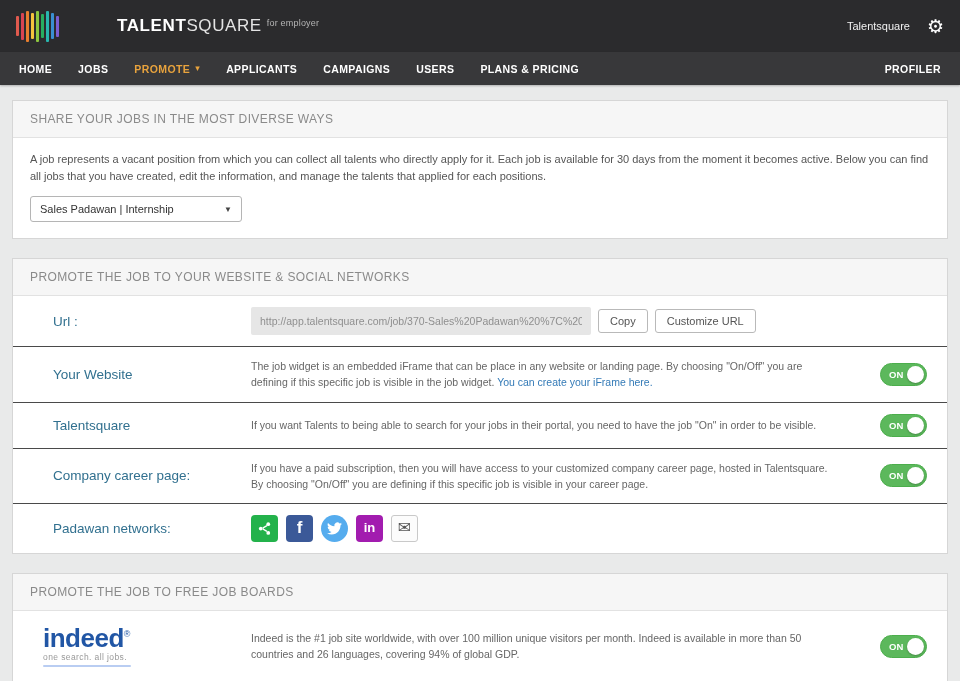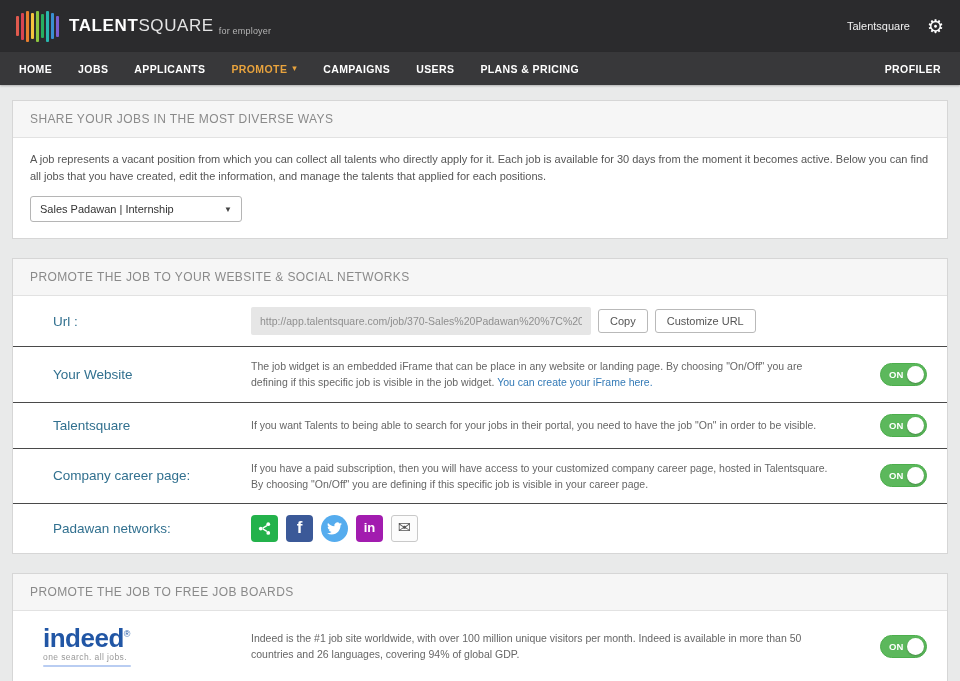--- a/index.html
+++ b/index.html
@@ -13,21 +13,21 @@
   .logo-bars span { width:3px; display:block; border-radius:1px; }
   .logo-bars span:nth-child(1){ height:20px; background:#e05a4e; }
   .logo-bars span:nth-child(2){ height:27px; background:#d94452; }
   .logo-bars span:nth-child(3){ height:31px; background:#e87e2e; }
   .logo-bars span:nth-child(4){ height:26px; background:#f5c23c; }
   .logo-bars span:nth-child(5){ height:31px; background:#8dc63f; }
   .logo-bars span:nth-child(6){ height:24px; background:#27ae60; }
   .logo-bars span:nth-child(7){ height:31px; background:#29b7af; }
   .logo-bars span:nth-child(8){ height:26px; background:#3a8fd1; }
   .logo-bars span:nth-child(9){ height:21px; background:#7b5ed1; }
-  .brand-text { display:flex; align-items:flex-end; color:#fff; font-size:17px; letter-spacing:0.6px; }
+  .brand-text { display:flex; align-items:flex-start; color:#fff; font-size:17px; letter-spacing:0.6px;margin-left:48px; }
   .brand-talent { font-weight:700; }
   .brand-square { font-weight:400; color:#e4e4e4; }
   .brand-suffix { font-size:9px; color:#b5b5b5; margin-left:5px; margin-top:2px; letter-spacing:0.2px; }
   .topbar-right { display:flex; align-items:center; gap:17px; }
   .account-name { color:#f0f0f0; font-size:11px; cursor:pointer; }
   .gear-icon { color:#fff; font-size:19px; line-height:1; cursor:pointer; }
 
   
   .navbar { height:33px; background:#38383a; display:flex; align-items:stretch; padding:0 6px; box-shadow:0 1px 2px rgba(0,0,0,0.25); position:relative; }
   .nav-item { display:flex; align-items:center; gap:5px; padding:0 13px; color:#fff; font-size:10.5px; font-weight:700; letter-spacing:0.4px; cursor:pointer; white-space:nowrap; }
@@ -107,27 +107,27 @@
   </div>
 </div>
 
 <div class="navbar">
   <div class="nav-item">
       <span>HOME</span>
     </div>
   <div class="nav-item">
       <span>JOBS</span>
     </div>
-  <div class="nav-item">
-      <span>APPLICANTS</span>
-    </div>
   <div class="nav-item active">
     <span>PROMOTE</span>
     <span class="nav-caret">▾</span>
   </div>
+  <div class="nav-item">
+      <span>APPLICANTS</span>
+    </div>
   <div class="nav-item">
       <span>CAMPAIGNS</span>
     </div>
   <div class="nav-item">
       <span>USERS</span>
     </div>
   <div class="nav-item">
       <span>PLANS &amp; PRICING</span>
     </div>
   <div class="nav-spacer"></div>

